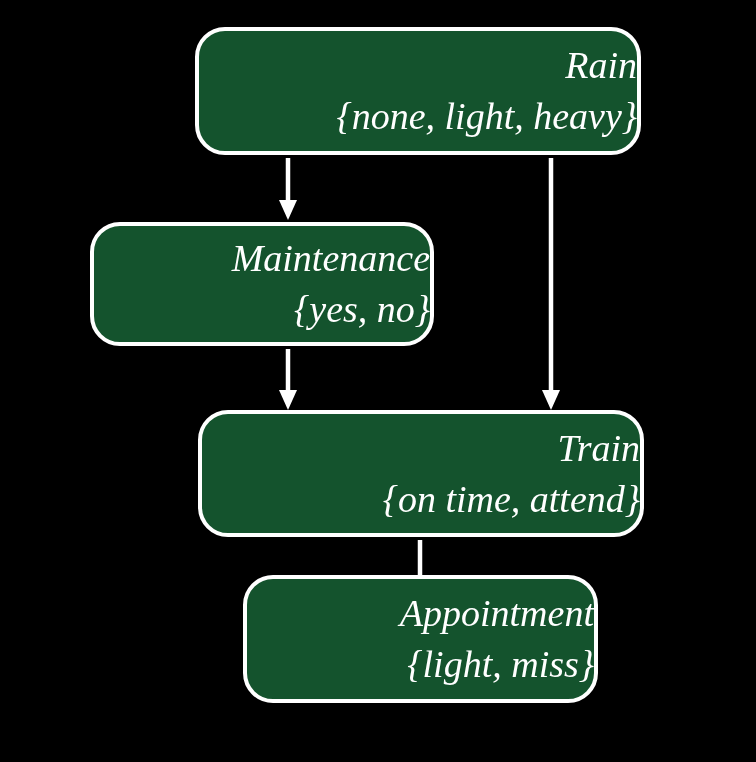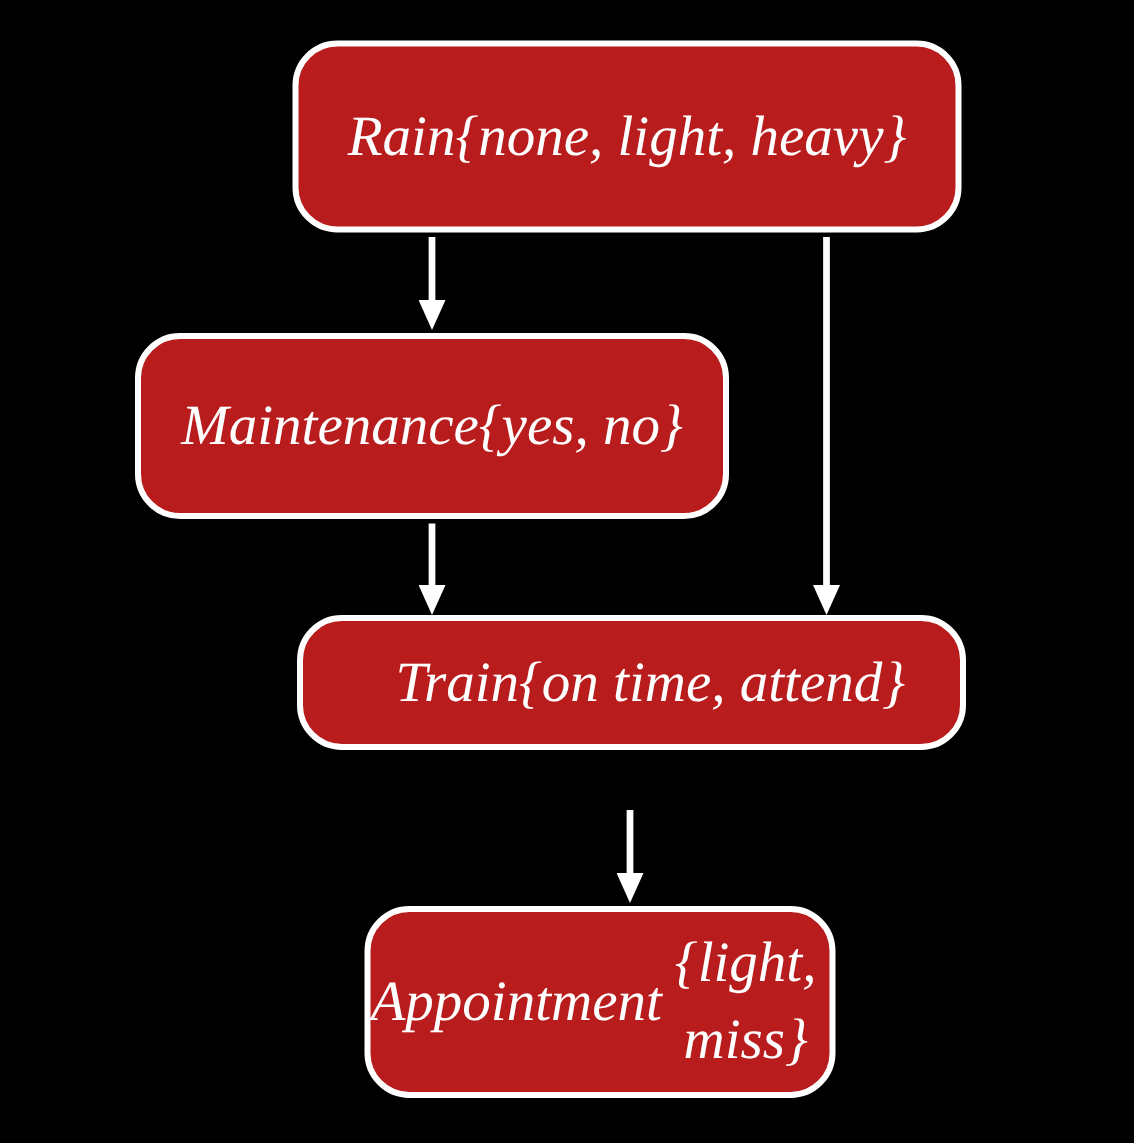--- a/index.html
+++ b/index.html
@@ -21,34 +21,34 @@
     top: 0;
     width: 756px;
     height: 762px;
   }
   .node {
     position: absolute;
     box-sizing: border-box;
     border: 4px solid #ffffff;
     border-radius: 30px;
     display: flex;
-    flex-direction: row;
-    align-items: center;
+    flex-direction: column;
+    align-items: flex-end;
     justify-content: center;
     text-align: center;
     color: #ffffff;
     font-style: italic;
     font-size: 38px;
     line-height: 1.34;
-    background: #b91c1c;
+    background: #14532d;
   }
   .node-rain        { left: 195px; top: 27px;  width: 446px; height: 128px; }
-  .node-maintenance { left: 90px;  top: 222px; width: 396px; height: 124px; }
-  .node-train       { left: 198px; top: 410px; width: 446px; height: 90px; padding-left: 25px; }
-  .node-appointment { left: 243px; top: 604px; width: 314px; height: 128px; }
+  .node-maintenance { left: 90px;  top: 222px; width: 344px; height: 124px; }
+  .node-train       { left: 198px; top: 410px; width: 446px; height: 127px; padding-left: 25px; }
+  .node-appointment { left: 243px; top: 575px; width: 355px; height: 128px; }
 </style>
 </head>
 <body>
 
 <div class="canvas">
 
   <svg class="edges" width="756" height="762" viewBox="0 0 756 762" xmlns="http://www.w3.org/2000/svg">
     <defs>
       <marker id="arrowhead" markerUnits="userSpaceOnUse" markerWidth="20" markerHeight="18" refX="14" refY="9" orient="auto">
         <path d="M0,0 L20,9 L0,18 Z" fill="#ffffff"></path>

